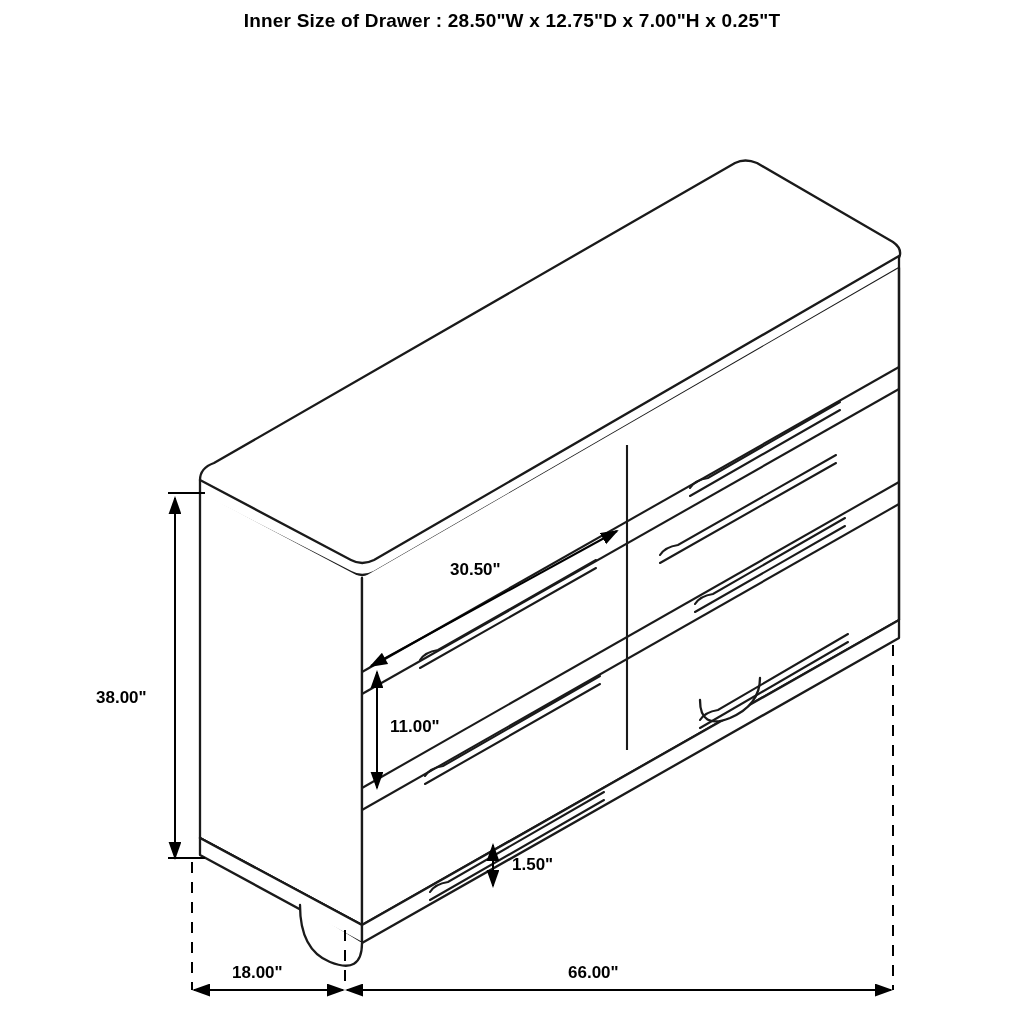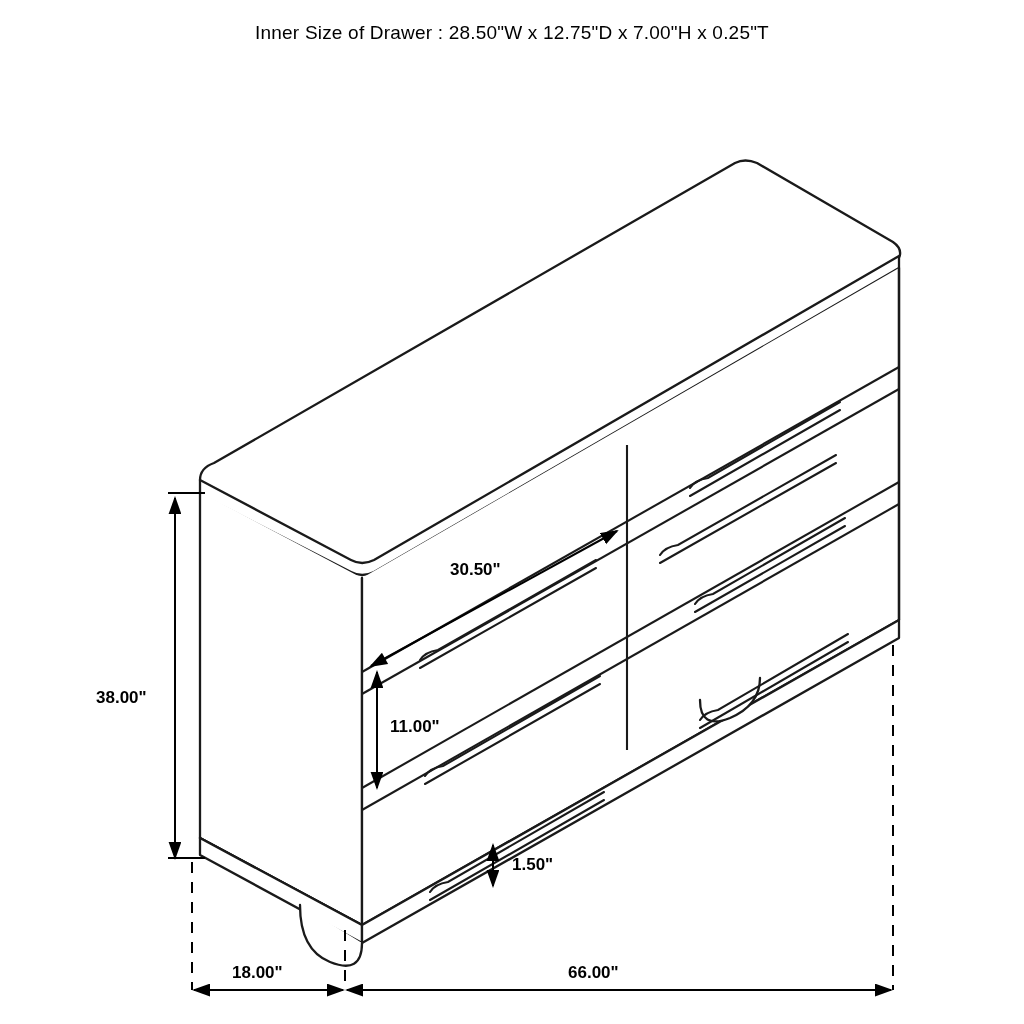--- a/index.html
+++ b/index.html
@@ -17,26 +17,26 @@
   }
   #diagram-root {
     position: absolute;
     left: 0;
     top: 0;
     width: 1024px;
     height: 1024px;
   }
   .title {
     position: absolute;
-    top: 22px;
+    top: 10px;
     left: 0;
     width: 1024px;
     text-align: center;
     font-size: 19px;
-    font-weight: normal;
+    font-weight: bold;
     letter-spacing: 0.2px;
   }
   svg {
     position: absolute;
     left: 0;
     top: 0;
   }
   .dim-label {
     position: absolute;
     font-size: 17px;

